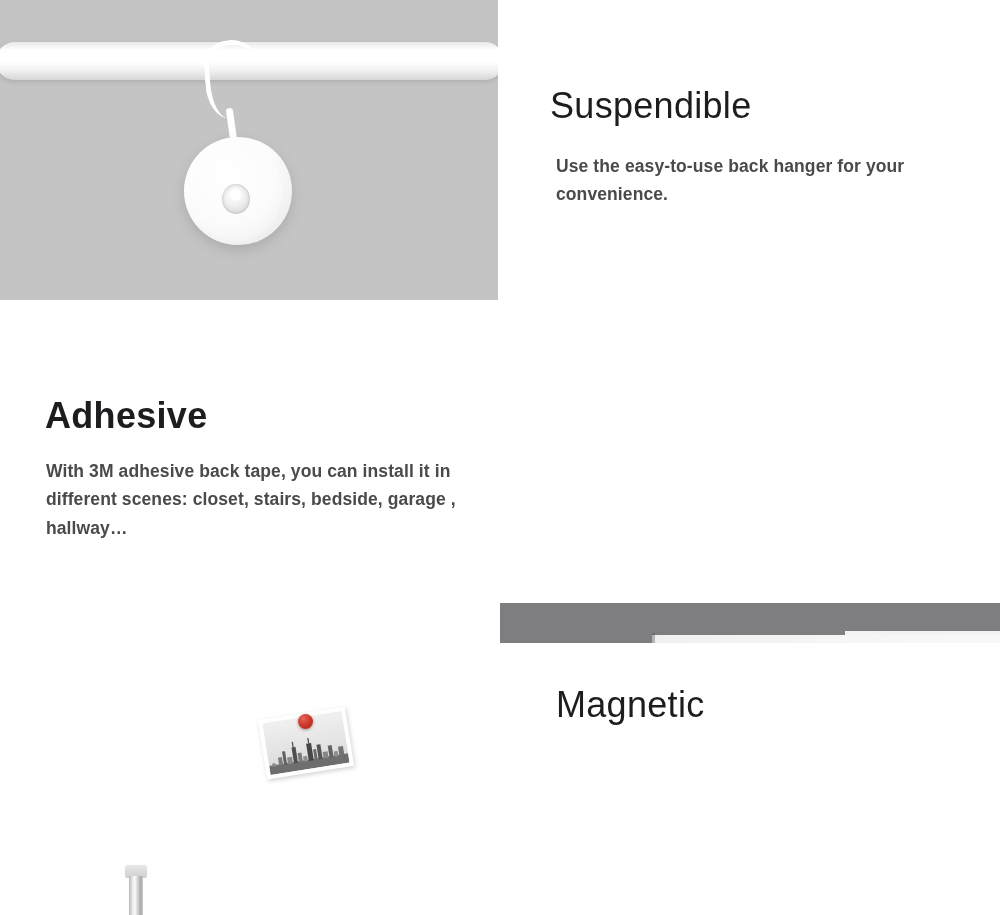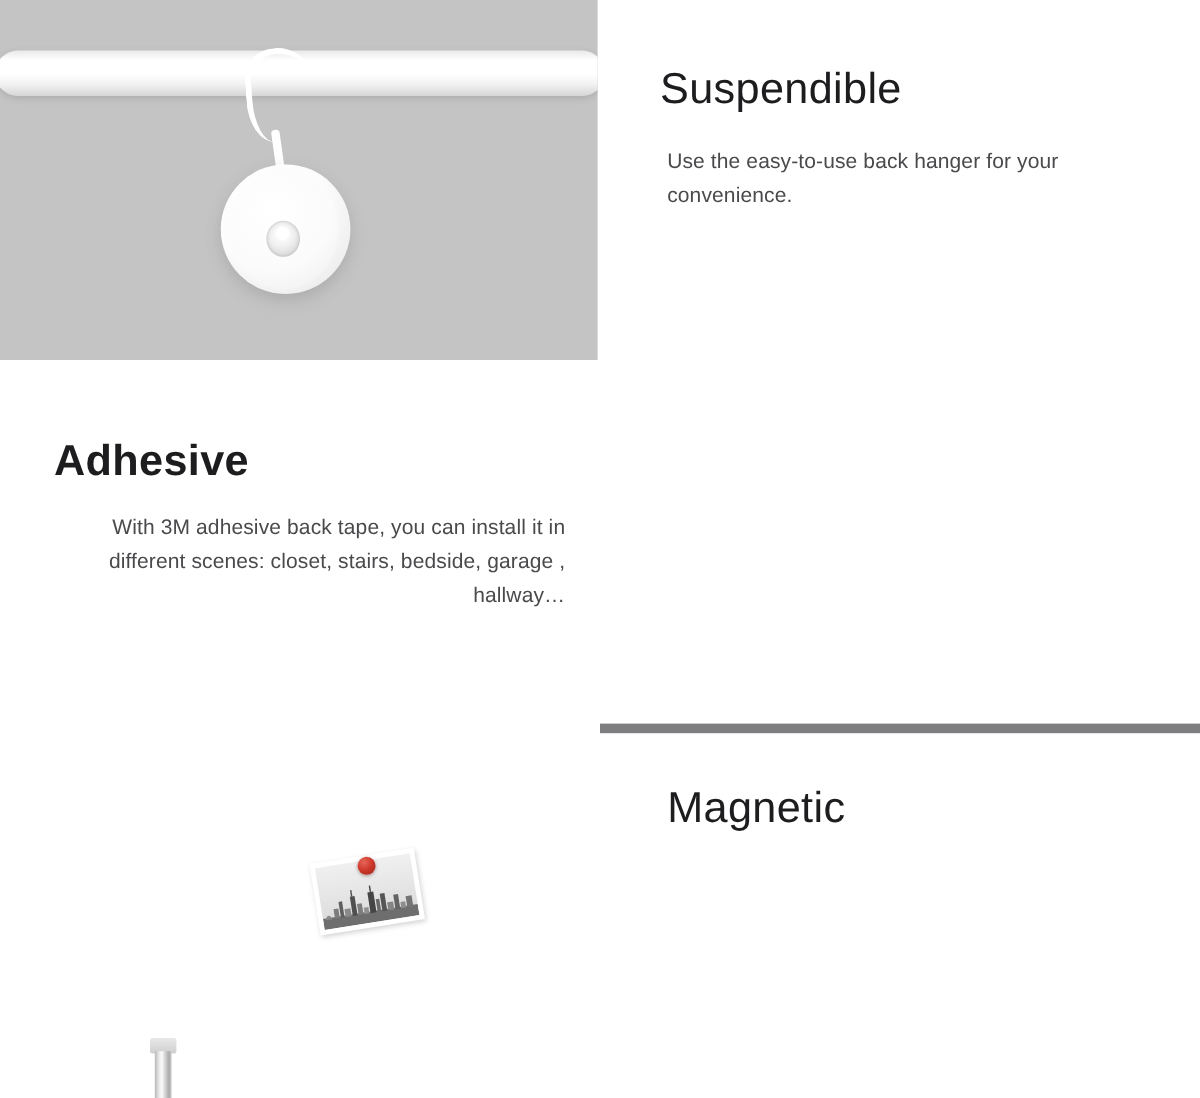--- a/index.html
+++ b/index.html
@@ -29,47 +29,48 @@
   .cell-tl { left: 0px;   top: 0px;   width: 498px; height: 300px; }
   .cell-tr { left: 500px; top: 0px;   width: 500px; height: 300px; }
   .cell-ml { left: 0px;   top: 303px; width: 498px; height: 305px; }
   .cell-mr { left: 500px; top: 303px; width: 500px; height: 305px; }
   .cell-br { left: 500px; top: 611px; width: 500px; height: 341px; }
 
   
   .text-panel {
     background: #ffffff;
     box-sizing: border-box;
+    margin-top: 32px;
   }
   .panel-heading {
     position: absolute;
     margin: 0;
     font-weight: 400;
     font-size: 36px;
     line-height: 1.05;
     letter-spacing: 0.3px;
     color: #1d1d1f;
     white-space: nowrap;
   }
   .panel-body {
     position: absolute;
     margin: 0;
-    font-weight: 400;
+    font-weight: 700;
     font-size: 17.5px;
     line-height: 1.62;
     letter-spacing: 0.1px;
     color: #4a4a4d;
   }
 
   
   .cell-tr .panel-heading { left: 50px;  top: 55px; }
   .cell-tr .panel-body    { left: 56px;  top: 120px; width: 420px; }
   
   .cell-ml .panel-heading { left: 45px;  top: 62px; font-weight: bold; }
-  .cell-ml .panel-body    { left: 46px;  top: 122px; width: 425px; text-align: right; }
+  .cell-ml .panel-body    { left: 46px;  top: 122px; width: 425px; }
   
   .cell-br .panel-heading { left: 56px;  top: 43px; }
   .cell-br .panel-body    { left: 58px;  top: 110px; width: 420px; }
 
   
   .photo-hang {
     background: #c4c4c4;
     position: relative;
   }
   .photo-hang .rod {

